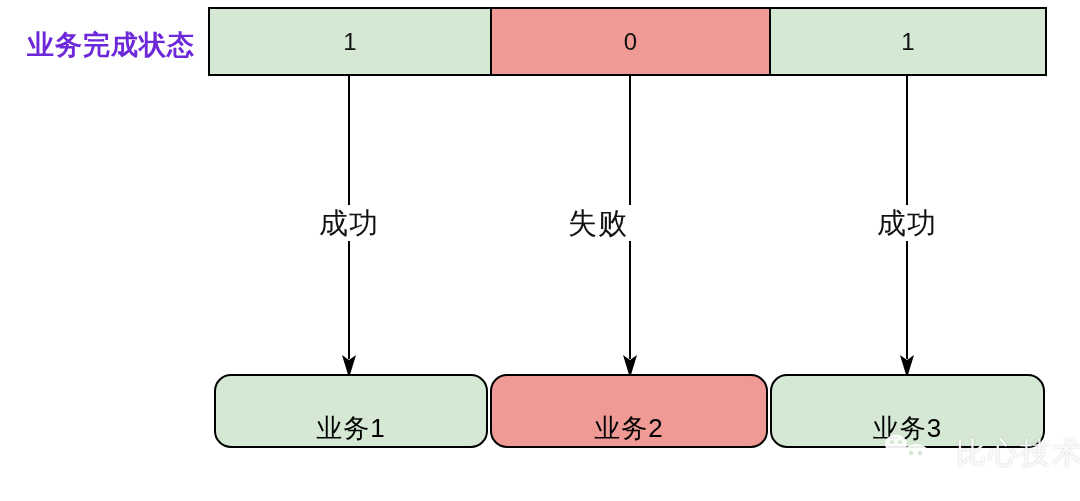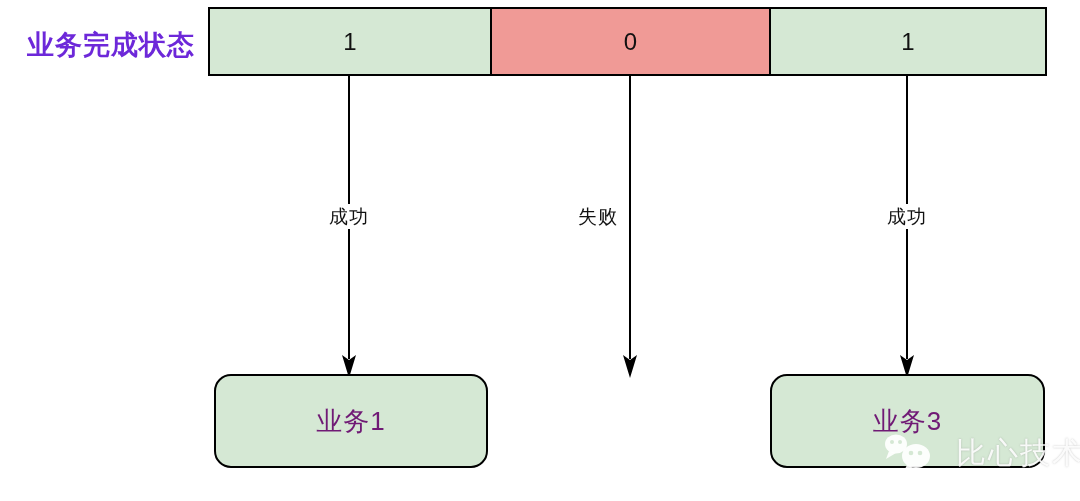--- a/index.html
+++ b/index.html
@@ -62,47 +62,47 @@
   .arrow-1 { left: 620px; }
   .arrow-2 { left: 897px; }
   .arrow svg { display: block; }
 
   
   .arrow-label {
     position: absolute;
     top: 204px;
     width: 120px;
     text-align: center;
-    font-size: 19px;
+    font-size: 29px;
     font-weight: 500;
     color: #111111;
     letter-spacing: 1px;
   }
   .arrow-label span {
     background: #ffffff;
     padding: 2px 3px;
   }
   .alabel-0 { left: 289px; }
   .alabel-1 { left: 538px; }
   .alabel-2 { left: 847px; }
 
   
   .task-box {
     position: absolute;
     top: 374px;
-    height: 94px;
+    height: 74px;
     box-sizing: border-box;
     border: 2px solid #000000;
     border-radius: 17px;
     display: flex;
-    align-items: center;
+    align-items: flex-end;
     justify-content: center;
     font-size: 26px;
     font-weight: 500;
-    color: #701a75;
+    color: #000000;
     letter-spacing: 1px;
   }
   .task-0 { left: 214px; width: 274px; }
   .task-1 { left: 490px; width: 278px; }
   .task-2 { left: 770px; width: 275px; }
 
   .fill-success { background: #d5e8d4; }
   .fill-fail    { background: #f09a96; }
 
   
@@ -167,20 +167,23 @@
   </div>
   <div class="arrow-label alabel-1">
     <span>失败</span>
   </div>
   <div class="arrow-label alabel-2">
     <span>成功</span>
   </div>
 
   <div class="task-box task-0 fill-success">
     <span>业务1</span>
+  </div>
+  <div class="task-box task-1 fill-fail">
+    <span>业务2</span>
   </div>
   <div class="task-box task-2 fill-success">
     <span>业务3</span>
   </div>
 
   <div class="watermark">
     <svg width="54" height="42" viewBox="0 0 54 42">
       <g fill="#ffffff" fill-opacity="0.92">
         <ellipse cx="14" cy="12" rx="11" ry="9.5"></ellipse>
         <polygon points="7,19 4,27 14,21"></polygon>

